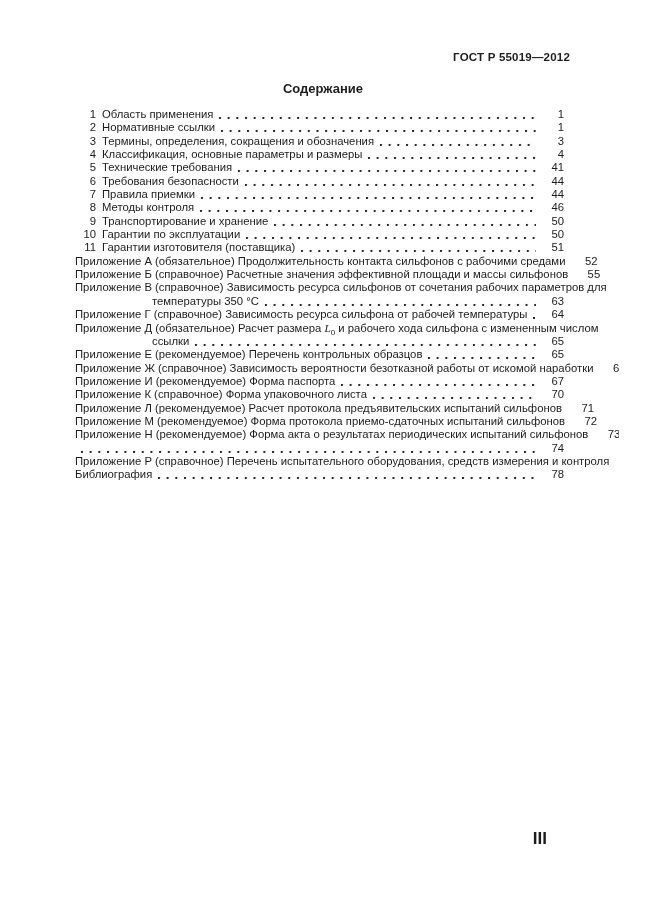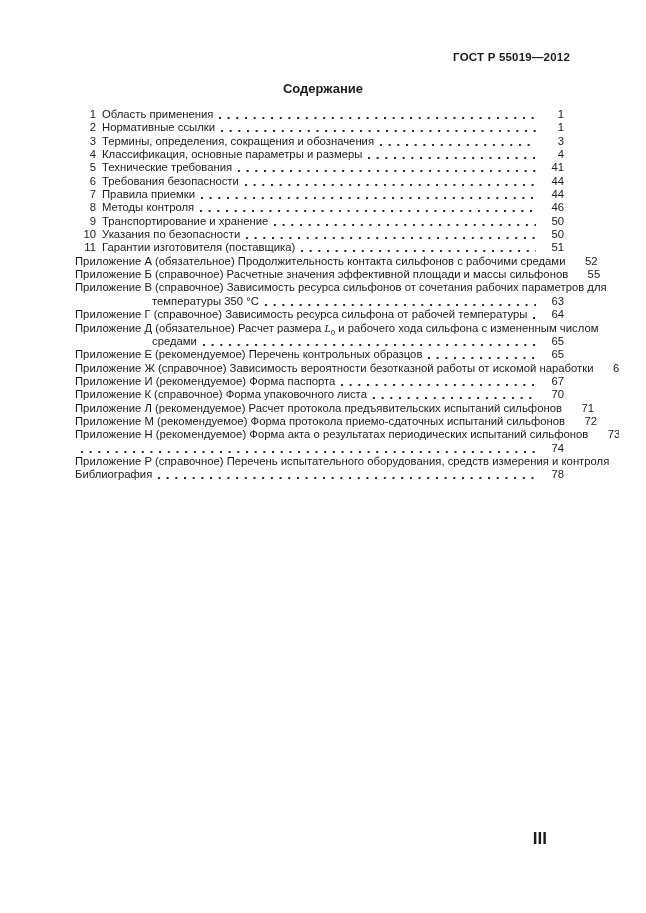--- a/index.html
+++ b/index.html
@@ -134,21 +134,21 @@
 
     <div class="row">
       <span class="num">9</span>
       <span class="txt">Транспортирование и хранение</span>
       <span class="leader"></span>
       <span class="pg">50</span>
     </div>
 
     <div class="row">
       <span class="num">10</span>
-      <span class="txt">Указания по безопасности</span>
+      <span class="txt">Гарантии по эксплуатации</span>
       <span class="leader"></span>
       <span class="pg">50</span>
     </div>
 
     <div class="row">
       <span class="num">11</span>
       <span class="txt">Гарантии изготовителя (поставщика)</span>
       <span class="leader"></span>
       <span class="pg">51</span>
     </div>
@@ -176,21 +176,21 @@
 
     <div class="row">
       <span class="txt">Приложение Г (справочное) Зависимость ресурса сильфона от рабочей температуры</span>
       <span class="leader"></span>
       <span class="pg">64</span>
     </div>
 
     <div>
       <div class="line1"><span>Приложение Д (обязательное) Расчет размера </span><span class="var">L</span><sub>0</sub><span> и рабочего хода сильфона с измененным числом</span></div>
       <div class="row cont">
-        <span class="txt">средами</span>
+        <span class="txt">ссылки</span>
         <span class="leader"></span>
         <span class="pg">65</span>
       </div>
     </div>
 
     <div class="row">
       <span class="txt">Приложение Е (рекомендуемое) Перечень контрольных образцов</span>
       <span class="leader"></span>
       <span class="pg">65</span>
     </div>

